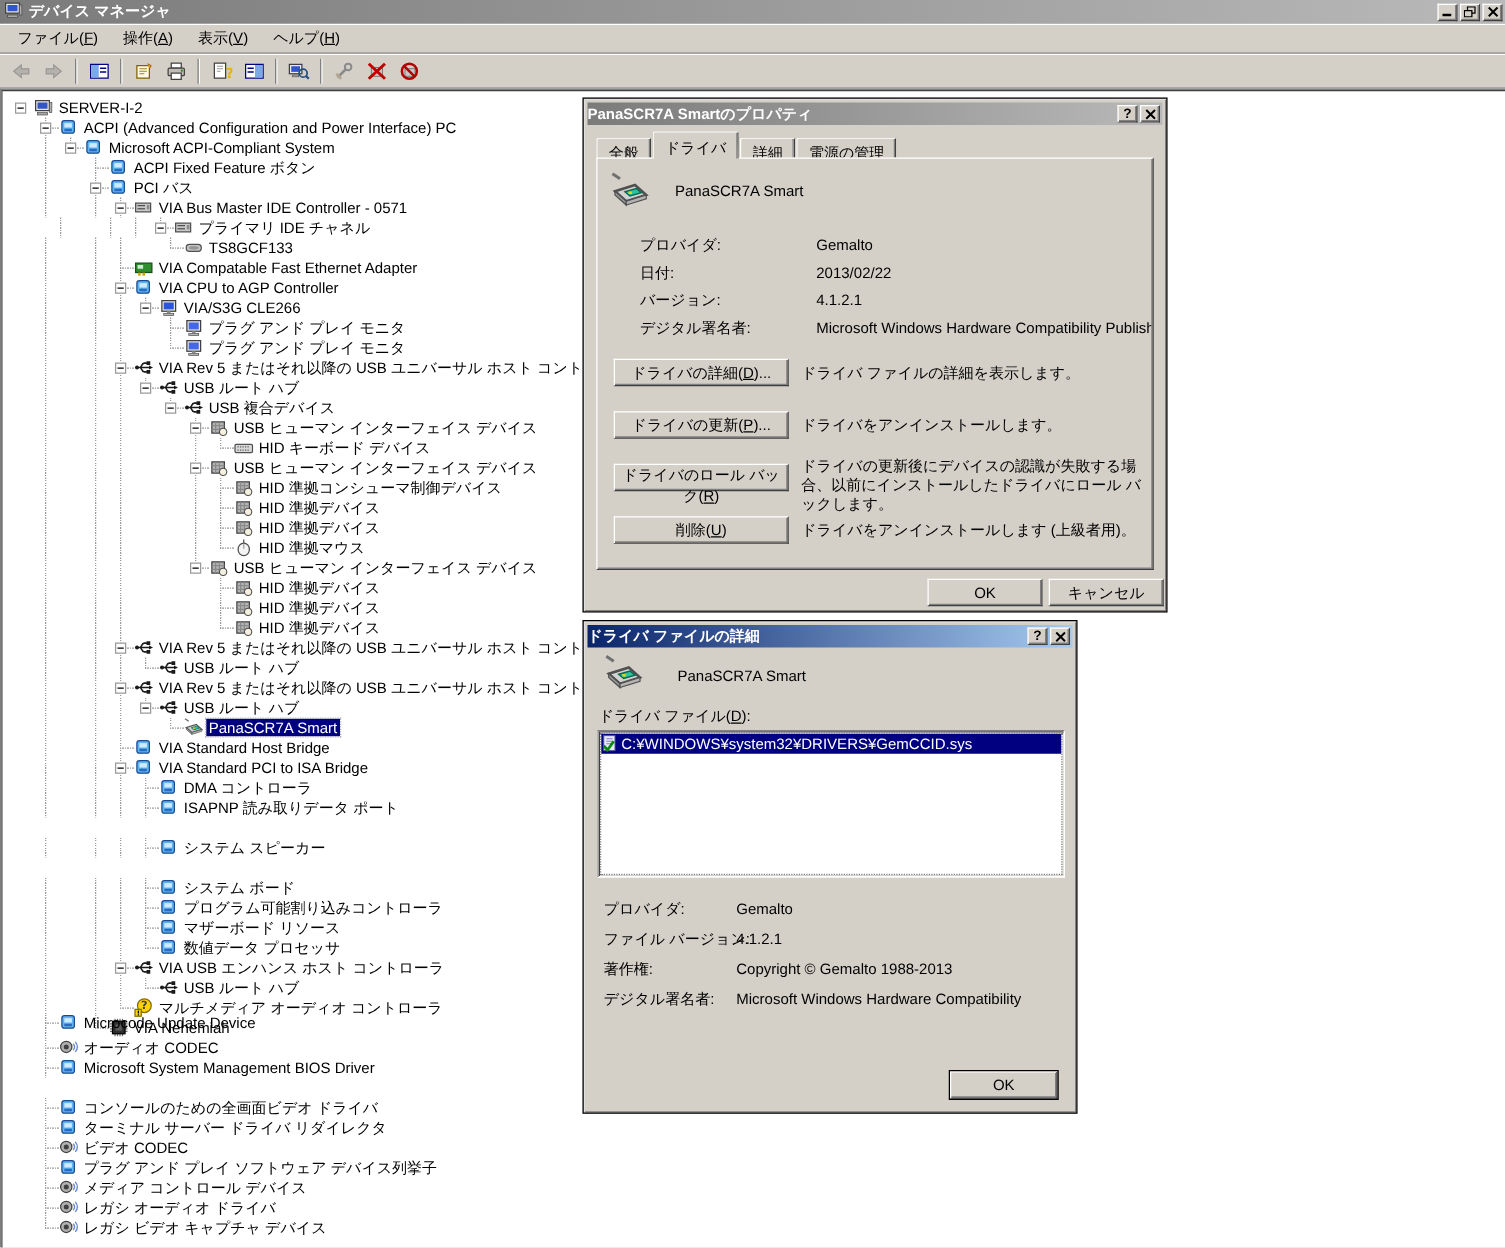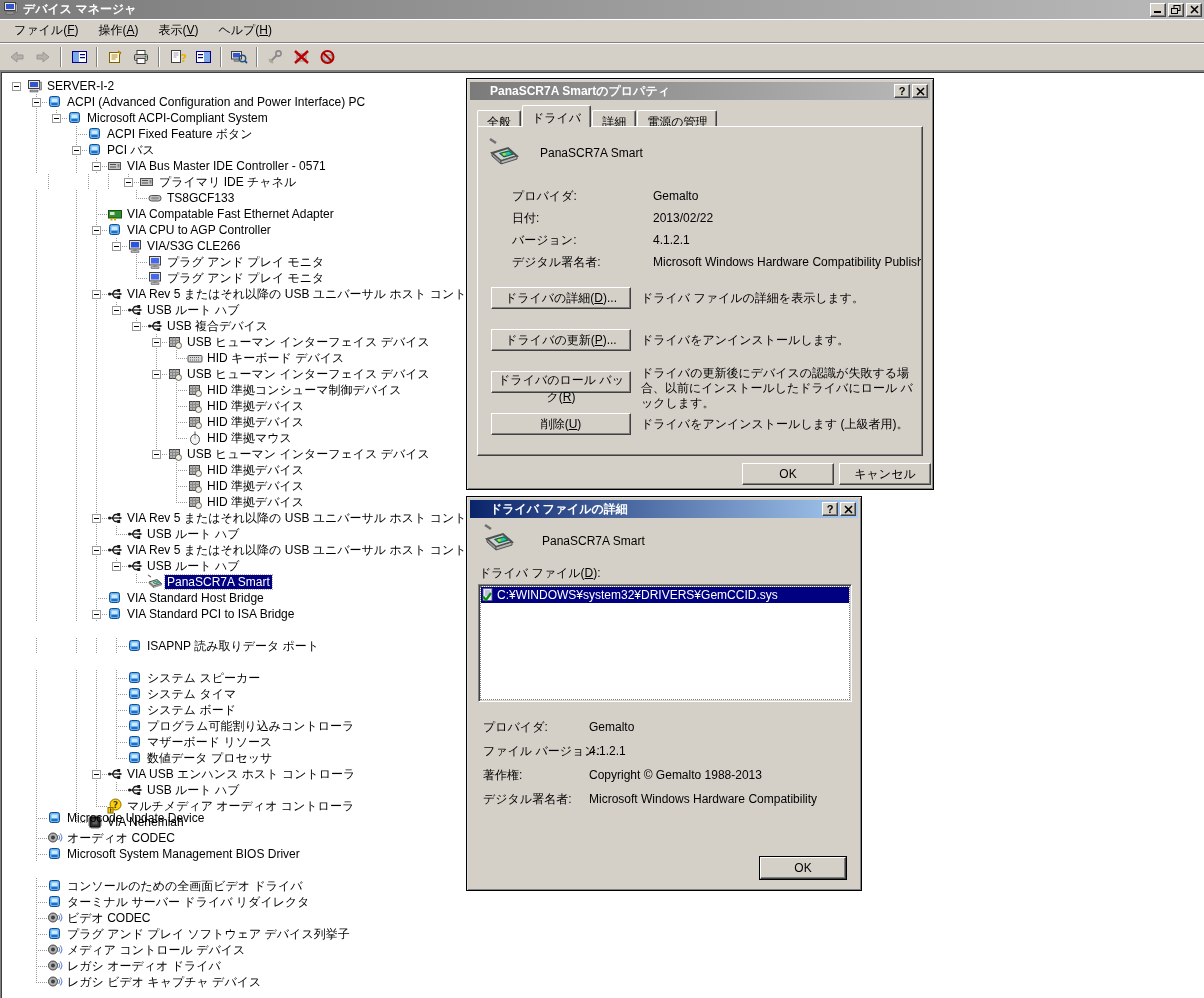--- a/index.html
+++ b/index.html
@@ -41,21 +41,21 @@
             border:1px solid #9a9a9a; }
   .expbox i { position:absolute; left:1px; top:3px; width:5px; height:1px; background:#000; display:block; }
   .ticon { position:absolute; top:0; width:16px; height:16px; }
   .ticon svg { display:block; }
   .tlabel { position:absolute; top:1px; height:14px; line-height:14px; padding:0 2px; color:#000; }
   .tlabel.selected { background:#000080; color:#fff; outline:1px dotted #b0b0c0; }
 
   
   .dialog { position:absolute; background:#d4d0c8; border:1px solid #000;
             box-shadow: inset 1px 1px 0 #dfdfdf, inset -1px -1px 0 #808080; padding:3px; }
-  .dlg-titlebar { height:18px; display:flex; align-items:center; padding:0 2px 0 20px; }
+  .dlg-titlebar { height:18px; display:flex; align-items:center; padding:0 2px 0 0; }
   .dlg-titlebar.active { background:linear-gradient(90deg,#0a246a,#a6caf0); }
   .dlg-titlebar.inactive { background:linear-gradient(90deg,#7b7b7b,#b9b9b9); }
   .dlg-titlebar .title-text { color:#fff; font-weight:bold; font-size:12px; flex:1; white-space:nowrap; overflow:hidden; }
   .dlg-titlebar .winbtn { width:16px; height:14px; font-weight:bold; font-size:11px; line-height:12px; }
 
   .tabs { position:absolute; left:10px; display:flex; align-items:flex-end; height:22px; }
   .tab { padding:3px 9px 2px; margin-right:1px; background:#d4d0c8; position:relative;
          border-top:1px solid #fff; border-left:1px solid #fff; border-right:1px solid #404040;
          border-radius:2px 2px 0 0; box-shadow:inset -1px 0 0 #808080; top:2px; height:19px; }
   .tab.active { top:0; height:22px; padding-top:4px; z-index:3;
@@ -792,64 +792,64 @@
           </span>
           <span class="ticon" style="left: 104px;">
             <svg width="16" height="16" viewBox="0 0 16 16">
               <rect x="2.5" y="2.5" width="10" height="10" rx="2" fill="#5fb4f2" stroke="#1a4a90"></rect>
               <rect x="4.5" y="4.5" width="6" height="3.5" fill="#cfeaff"></rect>
               <rect x="4.5" y="9" width="6" height="2" fill="#2a6ac0"></rect>
             </svg>
           </span>
           <span class="tlabel" style="left: 122px;">VIA Standard PCI to ISA Bridge</span>
         </div>
-        <div class="trow" style="top: 560px;">
+        <div class="trow" style="top: 544px;">
           <i class="guide-v" style="left: 33px; height: 16px;"></i>
           <i class="guide-v" style="left: 73px; height: 16px;"></i>
           <i class="guide-v" style="left: 93px; height: 16px;"></i>
           <i class="guide-v" style="left: 113px; height: 16px;"></i>
           <i class="guide-h" style="left: 113px; width: 12px;"></i>
           <span class="ticon" style="left: 124px;">
             <svg width="16" height="16" viewBox="0 0 16 16">
               <rect x="2.5" y="2.5" width="10" height="10" rx="2" fill="#5fb4f2" stroke="#1a4a90"></rect>
               <rect x="4.5" y="4.5" width="6" height="3.5" fill="#cfeaff"></rect>
               <rect x="4.5" y="9" width="6" height="2" fill="#2a6ac0"></rect>
             </svg>
           </span>
-          <span class="tlabel" style="left: 142px;">ISAPNP 読み取りデータ ポート</span>
-        </div>
-        <div class="trow" style="top: 592px;">
+          <span class="tlabel" style="left: 142px;">DMA コントローラ</span>
+        </div>
+        <div class="trow" style="top: 560px;">
           <i class="guide-v" style="left: 33px; height: 16px;"></i>
           <i class="guide-v" style="left: 73px; height: 16px;"></i>
           <i class="guide-v" style="left: 93px; height: 16px;"></i>
           <i class="guide-v" style="left: 113px; height: 16px;"></i>
           <i class="guide-h" style="left: 113px; width: 12px;"></i>
           <span class="ticon" style="left: 124px;">
             <svg width="16" height="16" viewBox="0 0 16 16">
               <rect x="2.5" y="2.5" width="10" height="10" rx="2" fill="#5fb4f2" stroke="#1a4a90"></rect>
               <rect x="4.5" y="4.5" width="6" height="3.5" fill="#cfeaff"></rect>
               <rect x="4.5" y="9" width="6" height="2" fill="#2a6ac0"></rect>
             </svg>
           </span>
-          <span class="tlabel" style="left: 142px;">システム スピーカー</span>
-        </div>
-        <div class="trow" style="top: 608px;">
+          <span class="tlabel" style="left: 142px;">ISAPNP 読み取りデータ ポート</span>
+        </div>
+        <div class="trow" style="top: 592px;">
           <i class="guide-v" style="left: 33px; height: 16px;"></i>
           <i class="guide-v" style="left: 73px; height: 16px;"></i>
           <i class="guide-v" style="left: 93px; height: 16px;"></i>
           <i class="guide-v" style="left: 113px; height: 16px;"></i>
           <i class="guide-h" style="left: 113px; width: 12px;"></i>
           <span class="ticon" style="left: 124px;">
             <svg width="16" height="16" viewBox="0 0 16 16">
               <rect x="2.5" y="2.5" width="10" height="10" rx="2" fill="#5fb4f2" stroke="#1a4a90"></rect>
               <rect x="4.5" y="4.5" width="6" height="3.5" fill="#cfeaff"></rect>
               <rect x="4.5" y="9" width="6" height="2" fill="#2a6ac0"></rect>
             </svg>
           </span>
-          <span class="tlabel" style="left: 142px;">システム タイマ</span>
+          <span class="tlabel" style="left: 142px;">システム スピーカー</span>
         </div>
         <div class="trow" style="top: 624px;">
           <i class="guide-v" style="left: 33px; height: 16px;"></i>
           <i class="guide-v" style="left: 73px; height: 16px;"></i>
           <i class="guide-v" style="left: 93px; height: 16px;"></i>
           <i class="guide-v" style="left: 113px; height: 16px;"></i>
           <i class="guide-h" style="left: 113px; width: 12px;"></i>
           <span class="ticon" style="left: 124px;">
             <svg width="16" height="16" viewBox="0 0 16 16">
               <rect x="2.5" y="2.5" width="10" height="10" rx="2" fill="#5fb4f2" stroke="#1a4a90"></rect>

